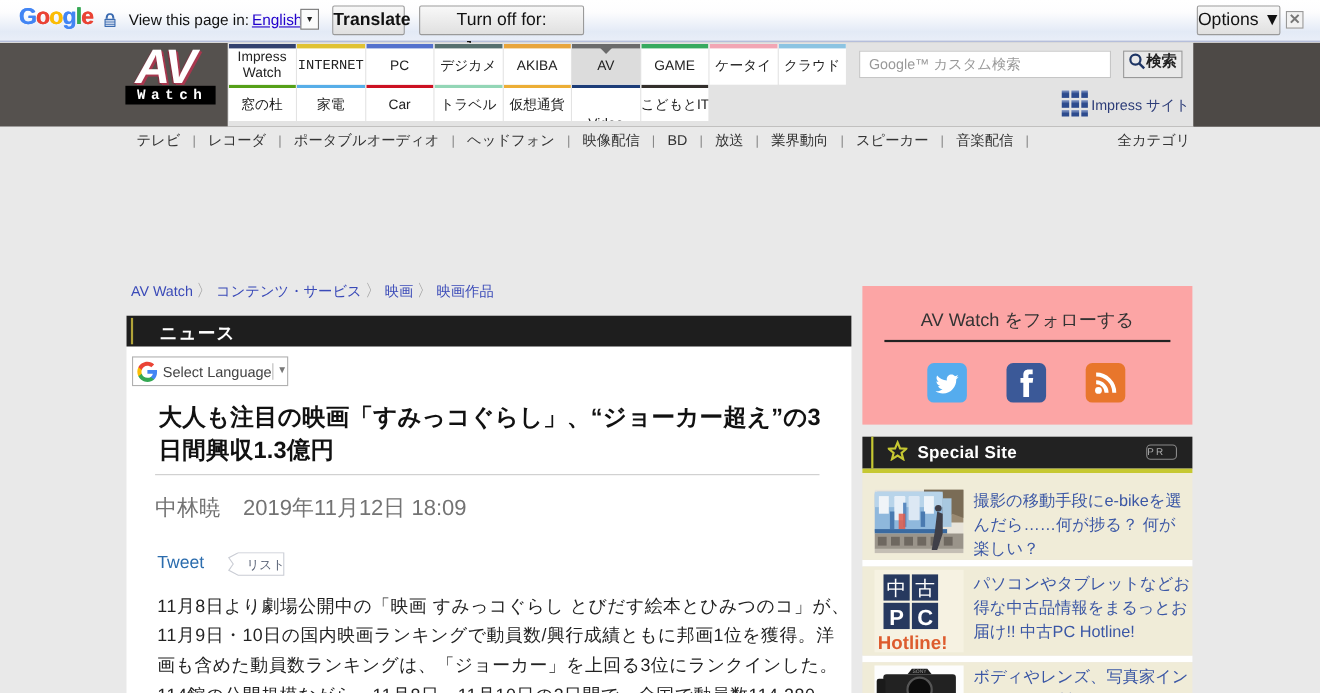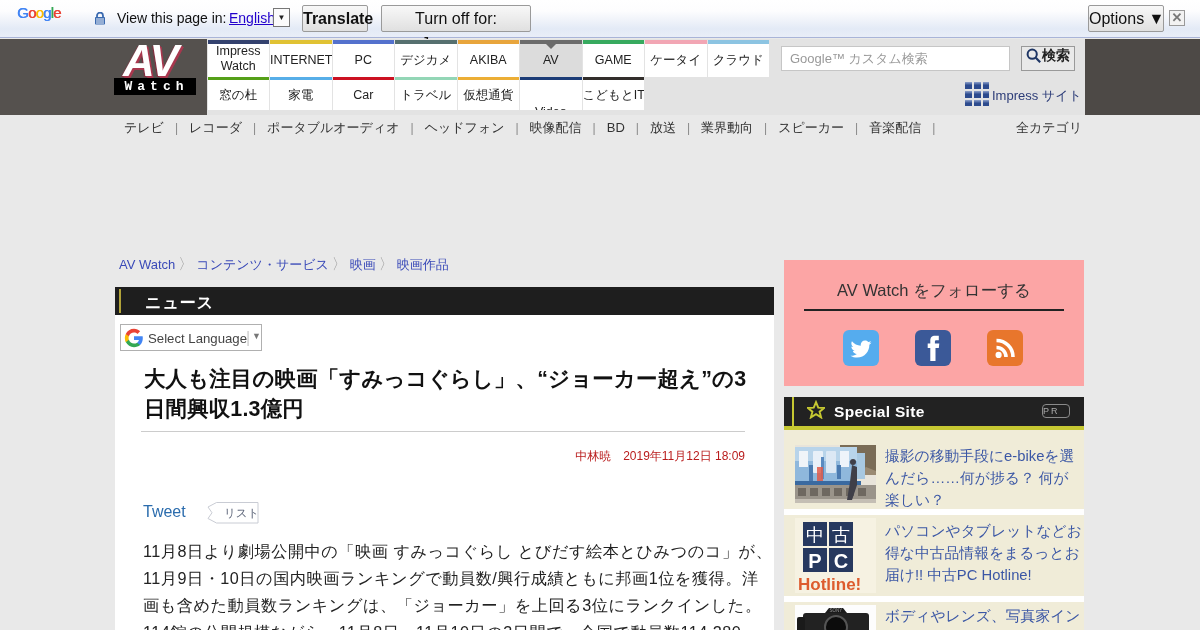--- a/index.html
+++ b/index.html
@@ -4,21 +4,21 @@
 <style>
   * { margin:0; padding:0; box-sizing:border-box; }
   html,body { width:1200px; height:630px; overflow:hidden; }
   body { font-family:"Liberation Sans",sans-serif; background:#e9e9e9; position:relative; }
   .abs { position:absolute; }
 
   
   #gbar { left:0; top:0; width:1200px; height:38px;
     background:linear-gradient(180deg,#ffffff 0%,#fdfdfe 30%,#e3eaf6 78%,#e9eef8 100%);
     border-bottom:1px solid #a9b4d8; }
-  .glogo { font-size:15px; font-weight:normal; letter-spacing:-0.8px; } .glogo span { text-shadow:0.5px 0 0; }
+  .glogo { font-size:21px; font-weight:bold; letter-spacing:-0.8px; } .glogo span { text-shadow:0.5px 0 0; }
   .gbtn { position:absolute; top:5px; height:27px; background:linear-gradient(180deg,#f8f8f8,#e0e0e0);
     border:1px solid #9a9a9a; border-radius:2px; font-size:16px; color:#111; text-align:center; }
 
   
   #header { left:0; top:39px; width:1200px; height:76px; background:#55514e; }
   #hpanel { position:absolute; left:207px; top:0; width:878px; height:76px; background:#e3e3e3; }
   #hdark-r { position:absolute; left:1085px; top:0; width:115px; height:76px; background:#4d4946; }
   .tab { position:absolute; background:#fff; text-align:center; color:#222; font-size:12.5px; white-space:nowrap; overflow:hidden; }
   .tbar { position:absolute; left:0; top:0; width:100%; height:3px; }
 
@@ -33,21 +33,21 @@
 
   
   #main { left:115px; top:287px; width:659px; height:343px; background:#fff; }
   #newsbar { position:absolute; left:0; top:0; width:659px; height:28px; background:#1e1e1e; }
   #newsbar .yline { position:absolute; left:4px; top:2px; width:2px; height:24px; background:#b1a339; }
   #newsbar .t { position:absolute; left:30px; top:6px; color:#fff; font-weight:bold; font-size:16px; letter-spacing:1px; }
 
   #selbox { position:absolute; left:5px; top:37px; width:142px; height:27px; border:1px solid #b0b0b0; background:#fff; }
   #title { position:absolute; left:29px; top:77px; width:640px; font-size:21.4px; font-weight:bold; color:#111; line-height:30px; letter-spacing:0.2px; white-space:nowrap; }
   #hr1 { position:absolute; left:26px; top:144px; width:604px; height:1px; background:#ccc; }
-  #byline { position:absolute; left:26px; top:161px; width:604px; text-align:right; font-size:12px; color:#b91c1c; }
+  #byline { position:absolute; left:26px; top:161px; width:604px; text-align:left; font-size:20px; color:#737373; }
   #tweet { position:absolute; left:28px; top:216px; font-size:16px; color:#2b6cad; }
   
   #para { position:absolute; left:28px; top:251px; width:660px; font-size:16.2px; color:#222; line-height:27px; letter-spacing:0.5px; white-space:nowrap; }
 
   
   #follow { left:784px; top:260px; width:300px; height:126px; background:#fca5a5; }
   #follow .h { position:absolute; top:20px; width:100%; text-align:center; font-size:16.5px; color:#333; }
   #follow .line { position:absolute; left:20px; top:49px; width:260px; height:2px; background:#222; }
   .sic { position:absolute; top:70px; width:36px; height:36px; border-radius:6px; }
 
@@ -90,21 +90,21 @@
 
   <div class="abs" style="left:123px;top:-3px;width:85px;height:42px;color:#fff;font-size:44px;font-weight:bold;font-style:italic;letter-spacing:-2px;text-shadow:2px 2px 0 #a8374e,1px 1px 0 #a8374e,-1px 1px 1px #8a2a3e;">AV</div>
   <div class="abs" style="left:114px;top:39px;width:82px;height:17px;background:#000;color:#fff;font-size:13px;font-weight:bold;text-align:center;line-height:17px;letter-spacing:5px;font-family:'Liberation Mono',monospace;padding-left:3px;">Watch</div>
   <div id="tabs">
       <div class="tab" style="left: 207.5px; top: 1px; width: 61.5px; height: 37px;">
         <div class="tbar" style="background:#33416e;height:4px"></div>
         <div style="margin-top:4px;line-height:15px;">Impress<br>Watch</div>
       </div>
       <div class="tab" style="left: 270px; top: 1px; width: 61.5px; height: 37px;">
         <div class="tbar" style="background:#e0c233;height:4px"></div>
-        <div style="line-height:34px;margin-top:3px;">INTERNET</div>
+        <div style="line-height:34px;margin-top:3px;font-family:Liberation Mono, monospace;">INTERNET</div>
       </div>
       <div class="tab" style="left: 332.5px; top: 1px; width: 61.5px; height: 37px;">
         <div class="tbar" style="background:#5471cd;height:4px"></div>
         <div style="line-height:34px;margin-top:3px;">PC</div>
       </div>
       <div class="tab" style="left: 395px; top: 1px; width: 61.5px; height: 37px;">
         <div class="tbar" style="background:#56706f;height:4px"></div>
         <div style="line-height:34px;margin-top:3px;">デジカメ</div>
       </div>
       <div class="tab" style="left: 457.5px; top: 1px; width: 61.5px; height: 37px;">

